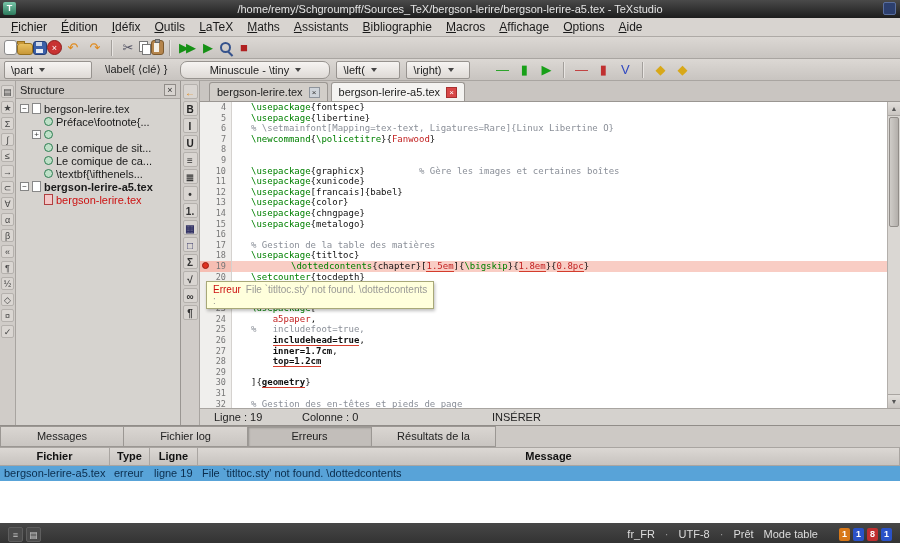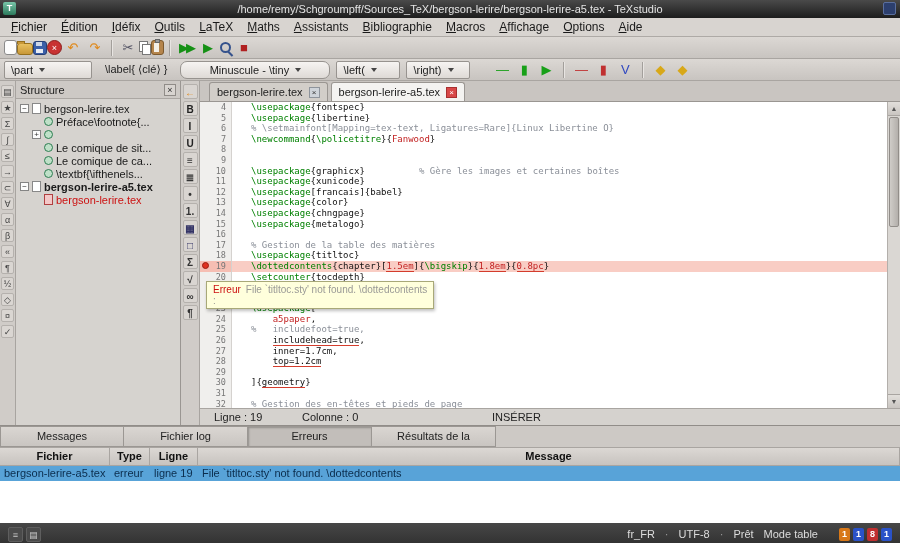--- a/index.html
+++ b/index.html
@@ -72,28 +72,28 @@
   .etab{height:19px;box-sizing:border-box;padding:0 7px;display:inline-flex;align-items:center;gap:6px;font-size:11px;color:#222;
     border:1px solid #9a9692;border-bottom:none;background:#d2cec9;margin-left:3px;border-radius:3px 3px 0 0;}
   .etab.active{background:#f4f3f1;}
   .tclose{width:11px;height:11px;font-size:8px;line-height:10px;text-align:center;box-sizing:border-box;
     background:#cfd4da;border:1px solid #8e949c;color:#333;}
   .etab.active .tclose{background:#d84848;border-color:#a83030;color:#fff;}
   .ecAll{position:relative;flex:1;background:#fff;overflow:hidden;}
   .cl{display:flex;height:10.6px;line-height:10.6px;font-family:"DejaVu Sans Mono",monospace;font-size:9px;}
   .gut{flex:none;width:32px;background:#f0efed;border-right:1px solid #d5d2cf;color:#777;text-align:right;
     padding-right:5px;box-sizing:border-box;position:relative;font-size:8.5px;}
-  .errl{background:#f9cdc4;}
+  .errl{background:#f9cdc4;gap:40px;}
   .errl .gut{background:#f6beb3;}
   .errdot{position:absolute;left:2px;top:1.5px;width:7px;height:7px;border-radius:50%;background:#e03020;border:1px solid #9c1c10;box-sizing:border-box;}
   .ctext{white-space:pre;padding-left:19px;color:#111;overflow:hidden;}
   .tk-c{color:#008000;}
   .tk-m{color:#8a8f98;}
   .tk-e{color:#c22222;border-bottom:1px solid #d43c2c;}
-  .tk-s{color:#111;border-bottom:1px solid #d43c2c;}
+  .tk-s{color:#111;border-bottom:1px solid #d43c2c;font-weight:bold;}
   .tooltip{position:absolute;left:6px;top:179px;background:#ffffdc;border:1px solid #a8a878;
     box-shadow:1px 2px 3px rgba(0,0,0,.25);padding:2px 6px;font-size:10px;z-index:5;white-space:nowrap;}
   .tt-label{color:#cc1111;margin-right:5px;}
   .tt-msg{color:#9a9a96;}
   .vsb{position:absolute;right:0;top:0;bottom:0;width:13px;background:#dad7d3;border-left:1px solid #b3afab;box-sizing:border-box;z-index:4;}
   .sb-btn{height:13px;font-size:7px;color:#555;text-align:center;line-height:13px;background:linear-gradient(#e2dfdb,#c9c5c1);border-bottom:1px solid #a9a5a1;}
   .sb-down{position:absolute;bottom:0;left:0;right:0;border-top:1px solid #a9a5a1;border-bottom:none;}
   .sb-thumb{position:absolute;top:15px;left:1px;width:10px;height:110px;background:linear-gradient(90deg,#cfccc8,#b3afab);border:1px solid #918d89;border-radius:2px;box-sizing:border-box;}
   .estatus{height:16px;background:#d5d2ce;border-top:1px solid #a9a5a1;display:flex;align-items:center;font-size:11px;color:#222;}
   .estatus .st1{margin-left:14px;width:88px;}

